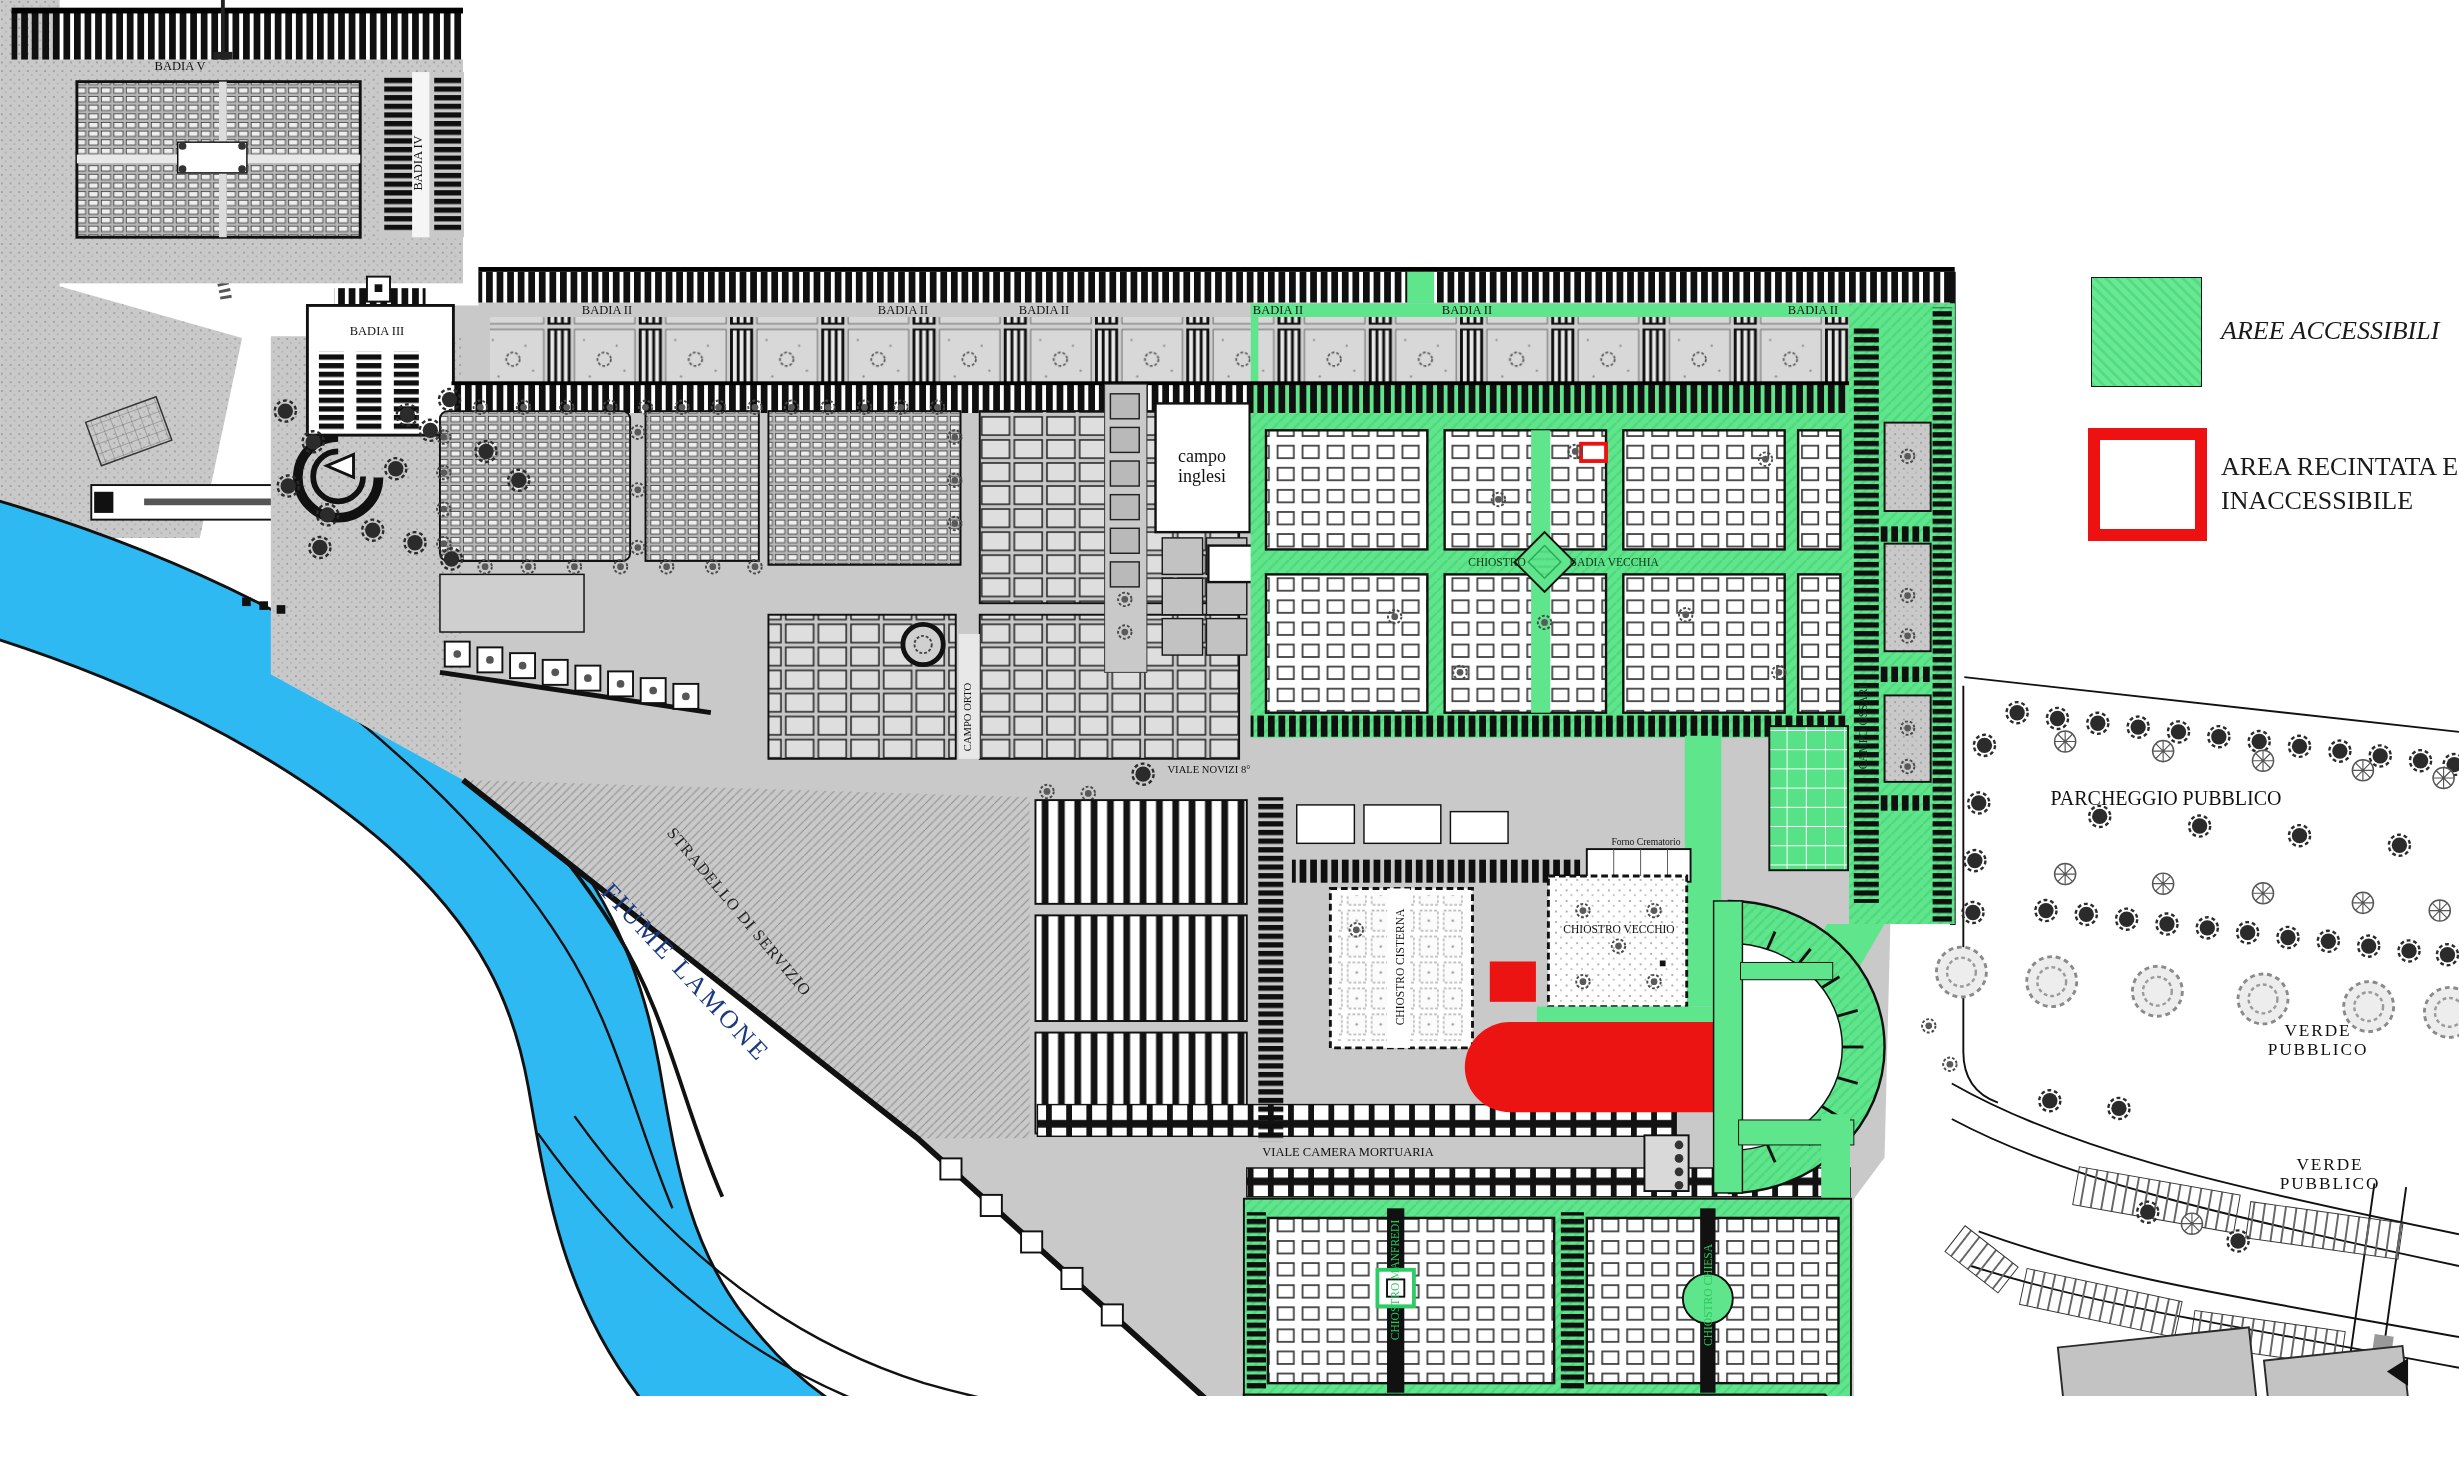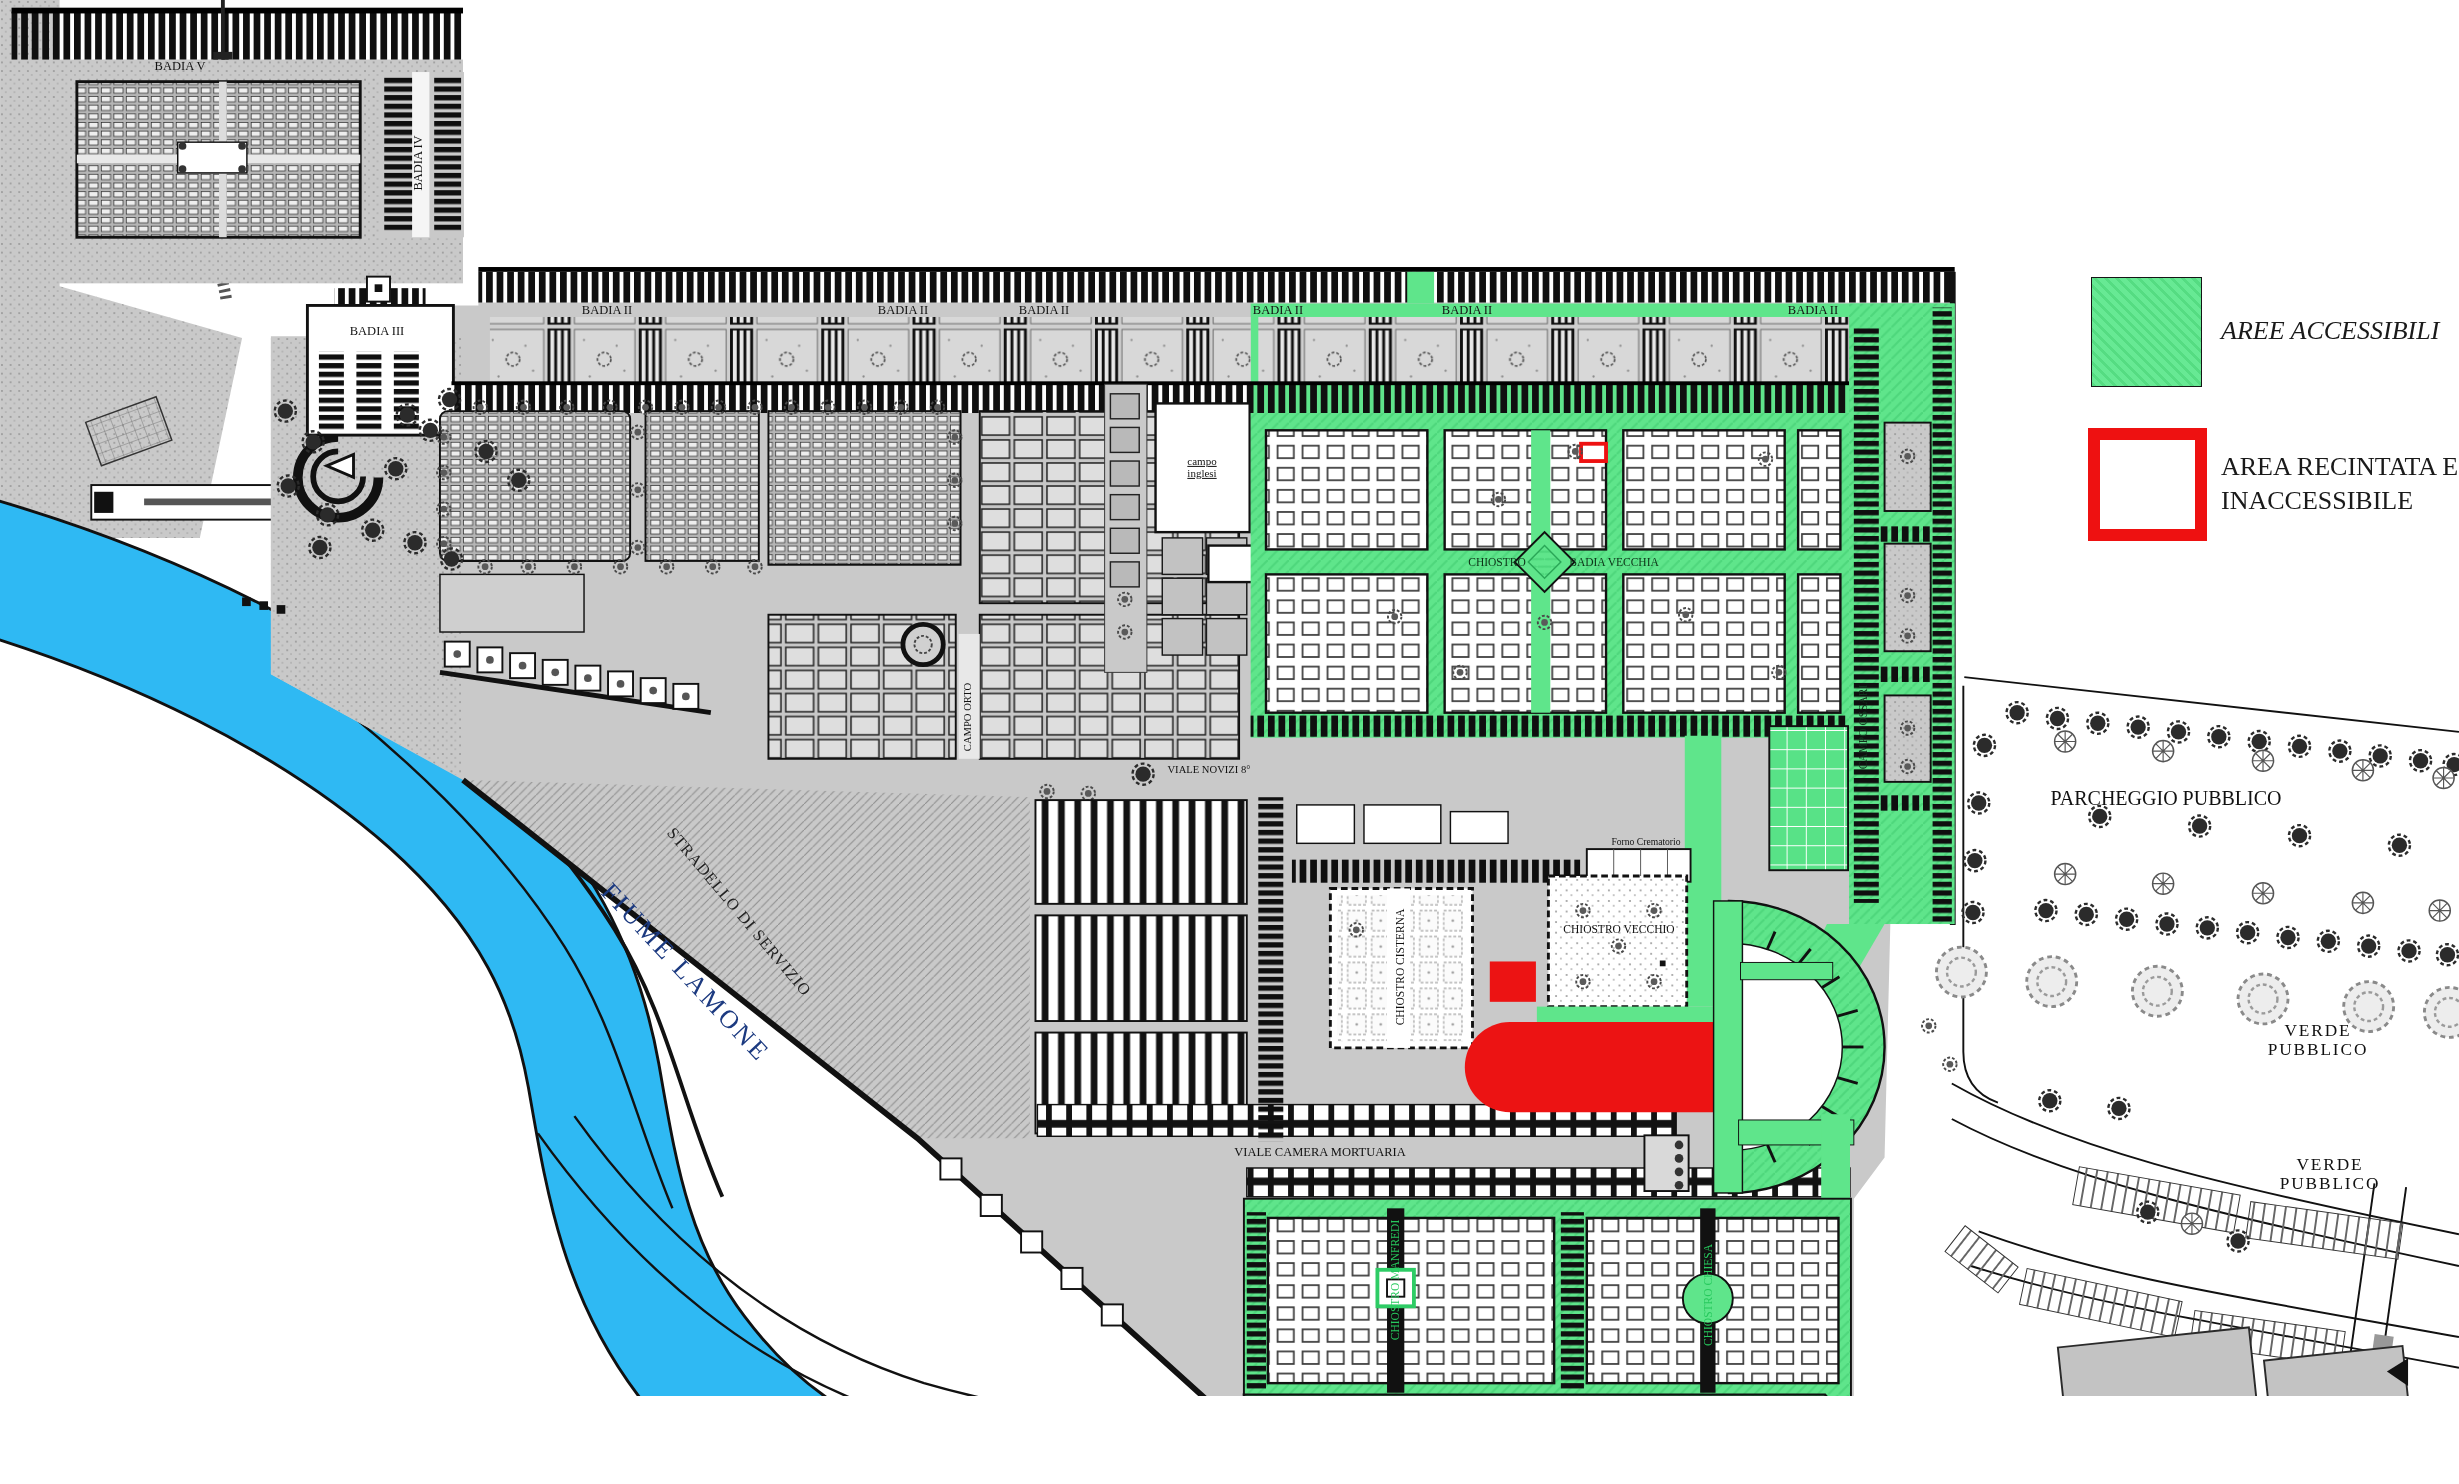--- a/index.html
+++ b/index.html
@@ -563,31 +563,31 @@
 <div id="labels">
       <div class="map-label" style="left: 180px; top: 67px; font-size: 12.5px; transform: translate(-50%, -50%) rotate(0deg);">BADIA V</div>
       <div class="map-label" style="left: 419px; top: 163px; font-size: 12.5px; transform: translate(-50%, -50%) rotate(-90deg);">BADIA IV</div>
       <div class="map-label" style="left: 377px; top: 332px; font-size: 12.5px; transform: translate(-50%, -50%) rotate(0deg);">BADIA III</div>
       <div class="map-label" style="left: 607px; top: 311px; font-size: 12.5px; transform: translate(-50%, -50%) rotate(0deg);">BADIA II</div>
       <div class="map-label" style="left: 903px; top: 311px; font-size: 12.5px; transform: translate(-50%, -50%) rotate(0deg);">BADIA II</div>
       <div class="map-label" style="left: 1044px; top: 311px; font-size: 12.5px; transform: translate(-50%, -50%) rotate(0deg);">BADIA II</div>
       <div class="map-label" style="left: 1278px; top: 311px; font-size: 12.5px; transform: translate(-50%, -50%) rotate(0deg);">BADIA II</div>
       <div class="map-label" style="left: 1467px; top: 311px; font-size: 12.5px; transform: translate(-50%, -50%) rotate(0deg);">BADIA II</div>
       <div class="map-label" style="left: 1813px; top: 311px; font-size: 12.5px; transform: translate(-50%, -50%) rotate(0deg);">BADIA II</div>
-      <div class="map-label" style="left: 1202px; top: 467px; font-size: 11px; transform: translate(-50%, -50%) rotate(0deg); text-decoration: underline;">campo
+      <div class="map-label" style="left: 1202px; top: 467px; font-size: 18px; transform: translate(-50%, -50%) rotate(0deg);">campo
 inglesi</div>
       <div class="map-label" style="left: 1497px; top: 562px; font-size: 11.5px; color: rgb(14, 51, 24); transform: translate(-50%, -50%) rotate(0deg);">CHIOSTRO</div>
       <div class="map-label" style="left: 1614px; top: 562px; font-size: 11.5px; color: rgb(14, 51, 24); transform: translate(-50%, -50%) rotate(0deg);">BADIA VECCHIA</div>
       <div class="map-label" style="left: 1863px; top: 727px; font-size: 11.5px; color: rgb(17, 51, 29); transform: translate(-50%, -50%) rotate(-90deg);">CAMPO OSSARI</div>
       <div class="map-label" style="left: 1646px; top: 842px; font-size: 9.6px; transform: translate(-50%, -50%) rotate(0deg);">Forno Crematorio</div>
       <div class="map-label" style="left: 1400px; top: 967px; font-size: 11.5px; transform: translate(-50%, -50%) rotate(-90deg);">CHIOSTRO CISTERNA</div>
       <div class="map-label" style="left: 1619px; top: 929px; font-size: 11.5px; transform: translate(-50%, -50%) rotate(0deg);">CHIOSTRO VECCHIO</div>
       <div class="map-label" style="left: 1209px; top: 770px; font-size: 10.6px; transform: translate(-50%, -50%) rotate(0deg);">VIALE NOVIZI 8°</div>
       <div class="map-label" style="left: 968px; top: 717px; font-size: 10.6px; transform: translate(-50%, -50%) rotate(-90deg);">CAMPO ORTO</div>
-      <div class="map-label" style="left: 1320px; top: 1153px; font-size: 12.5px; transform: translate(-50%, -50%) rotate(0deg);">VIALE CAMERA MORTUARIA</div>
+      <div class="map-label" style="left: 1348px; top: 1153px; font-size: 12.5px; transform: translate(-50%, -50%) rotate(0deg);">VIALE CAMERA MORTUARIA</div>
       <div class="map-label" style="left: 1395px; top: 1280px; font-size: 11.5px; color: rgb(39, 201, 93); transform: translate(-50%, -50%) rotate(-90deg);">CHIOSTRO MANFREDI</div>
       <div class="map-label" style="left: 1708px; top: 1295px; font-size: 11.5px; color: rgb(39, 201, 93); transform: translate(-50%, -50%) rotate(-90deg);">CHIOSTRO CHIESA</div>
       <div class="map-label" style="left: 1683px; top: 1421px; font-size: 12.5px; color: #ef4444; transform: translate(-50%, -50%) rotate(0deg); font-family: Liberation Mono, monospace;">CAMPO ANGELI</div>
       <div class="map-label" style="left: 2166px; top: 798px; font-size: 20px; transform: translate(-50%, -50%) rotate(0deg);">PARCHEGGIO PUBBLICO</div>
       <div class="map-label" style="left: 2318px; top: 1040px; font-size: 17.3px; letter-spacing: 1.9px; transform: translate(-50%, -50%) rotate(0deg);">VERDE  PUBBLICO</div>
       <div class="map-label" style="left: 2330px; top: 1174px; font-size: 17.3px; letter-spacing: 1.9px; transform: translate(-50%, -50%) rotate(0deg);">VERDE  PUBBLICO</div>
       <div class="map-label" style="left: 685px; top: 973px; font-size: 26px; color: rgb(28, 58, 128); letter-spacing: 2.9px; transform: translate(-50%, -50%) rotate(47deg);">FIUME LAMONE</div>
       <div class="map-label" style="left: 739px; top: 912px; font-size: 16.3px; color: rgb(34, 34, 34); letter-spacing: 1px; transform: translate(-50%, -50%) rotate(50deg);">STRADELLO DI SERVIZIO</div>
     </div>
 

